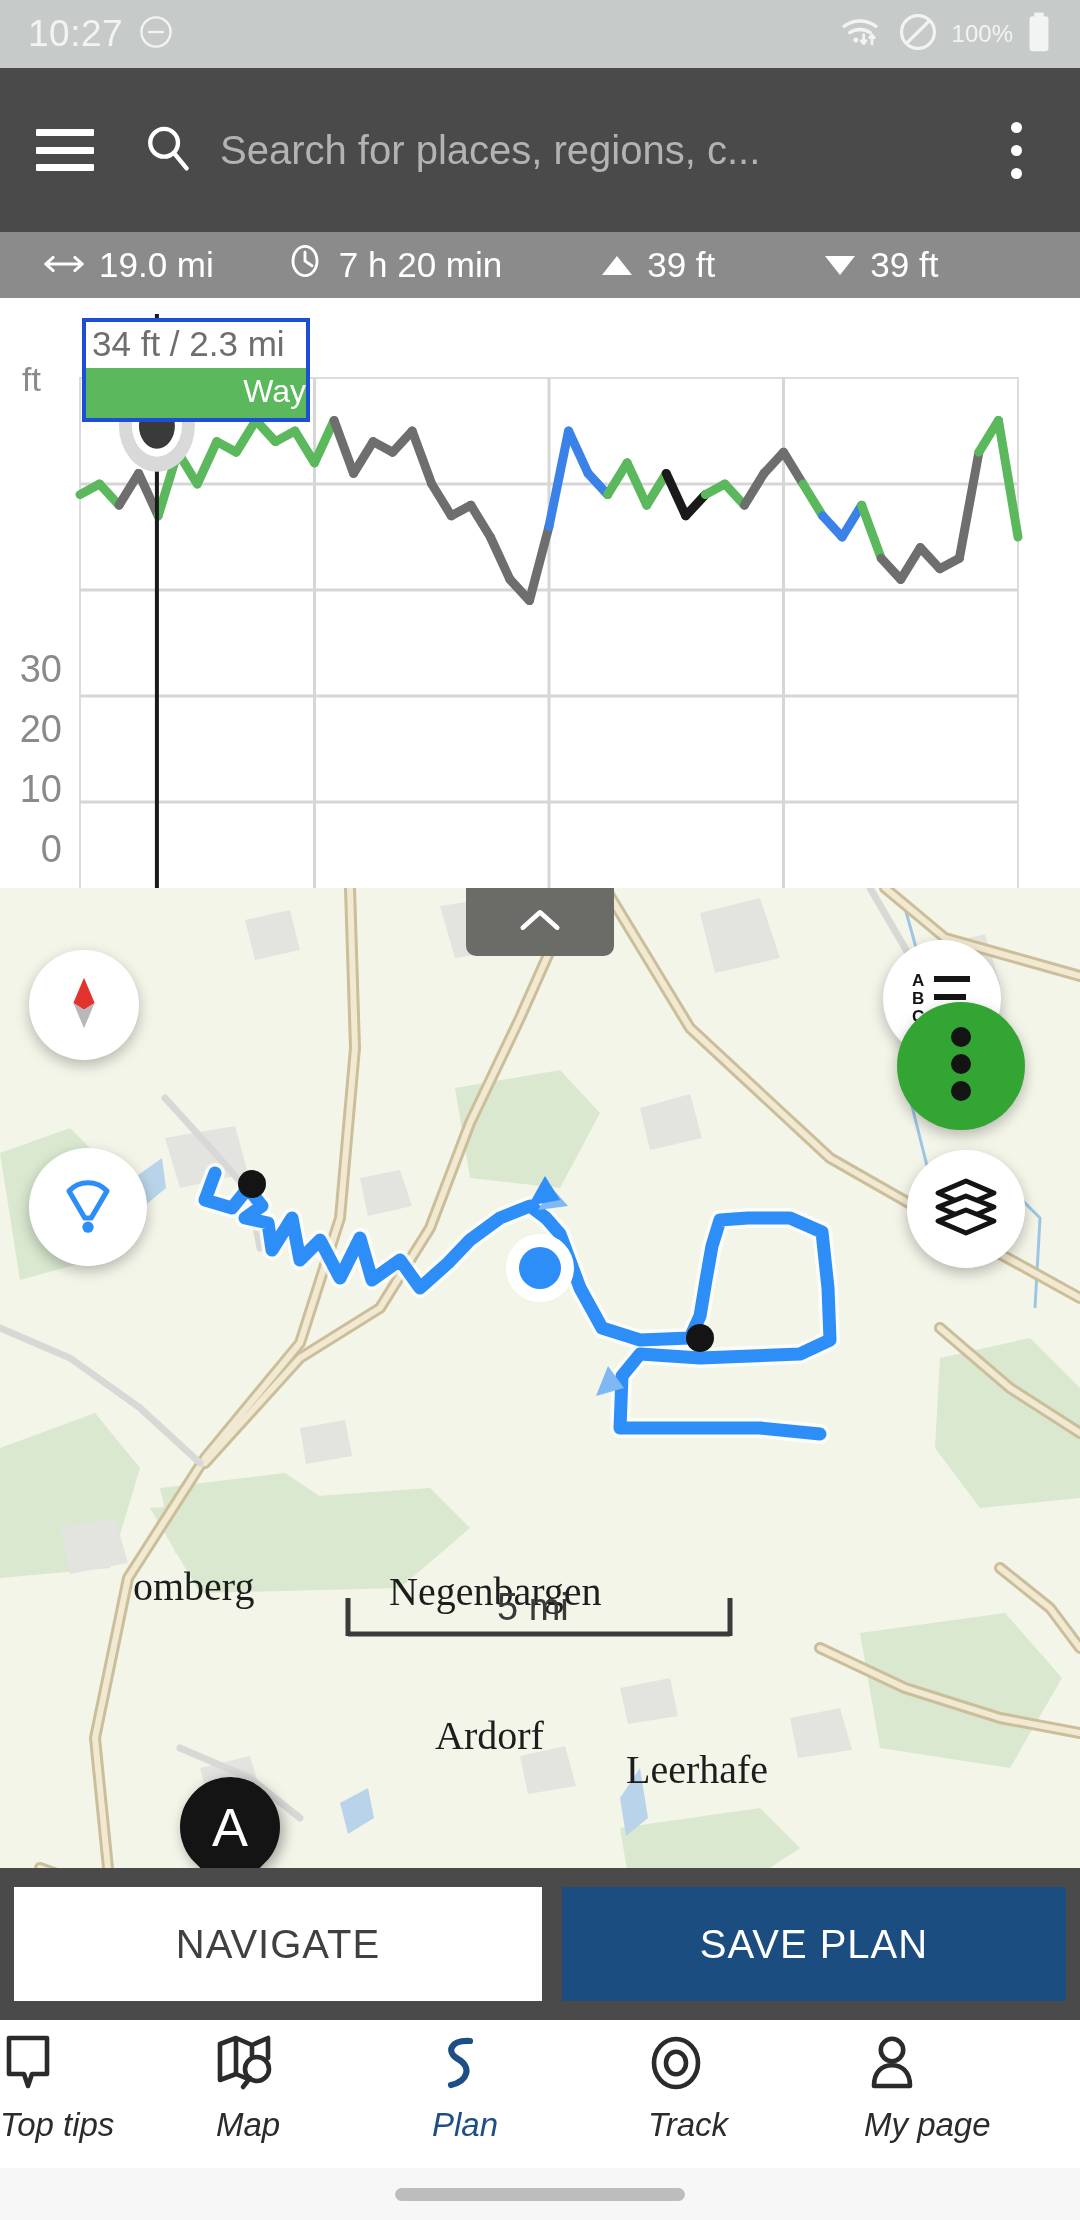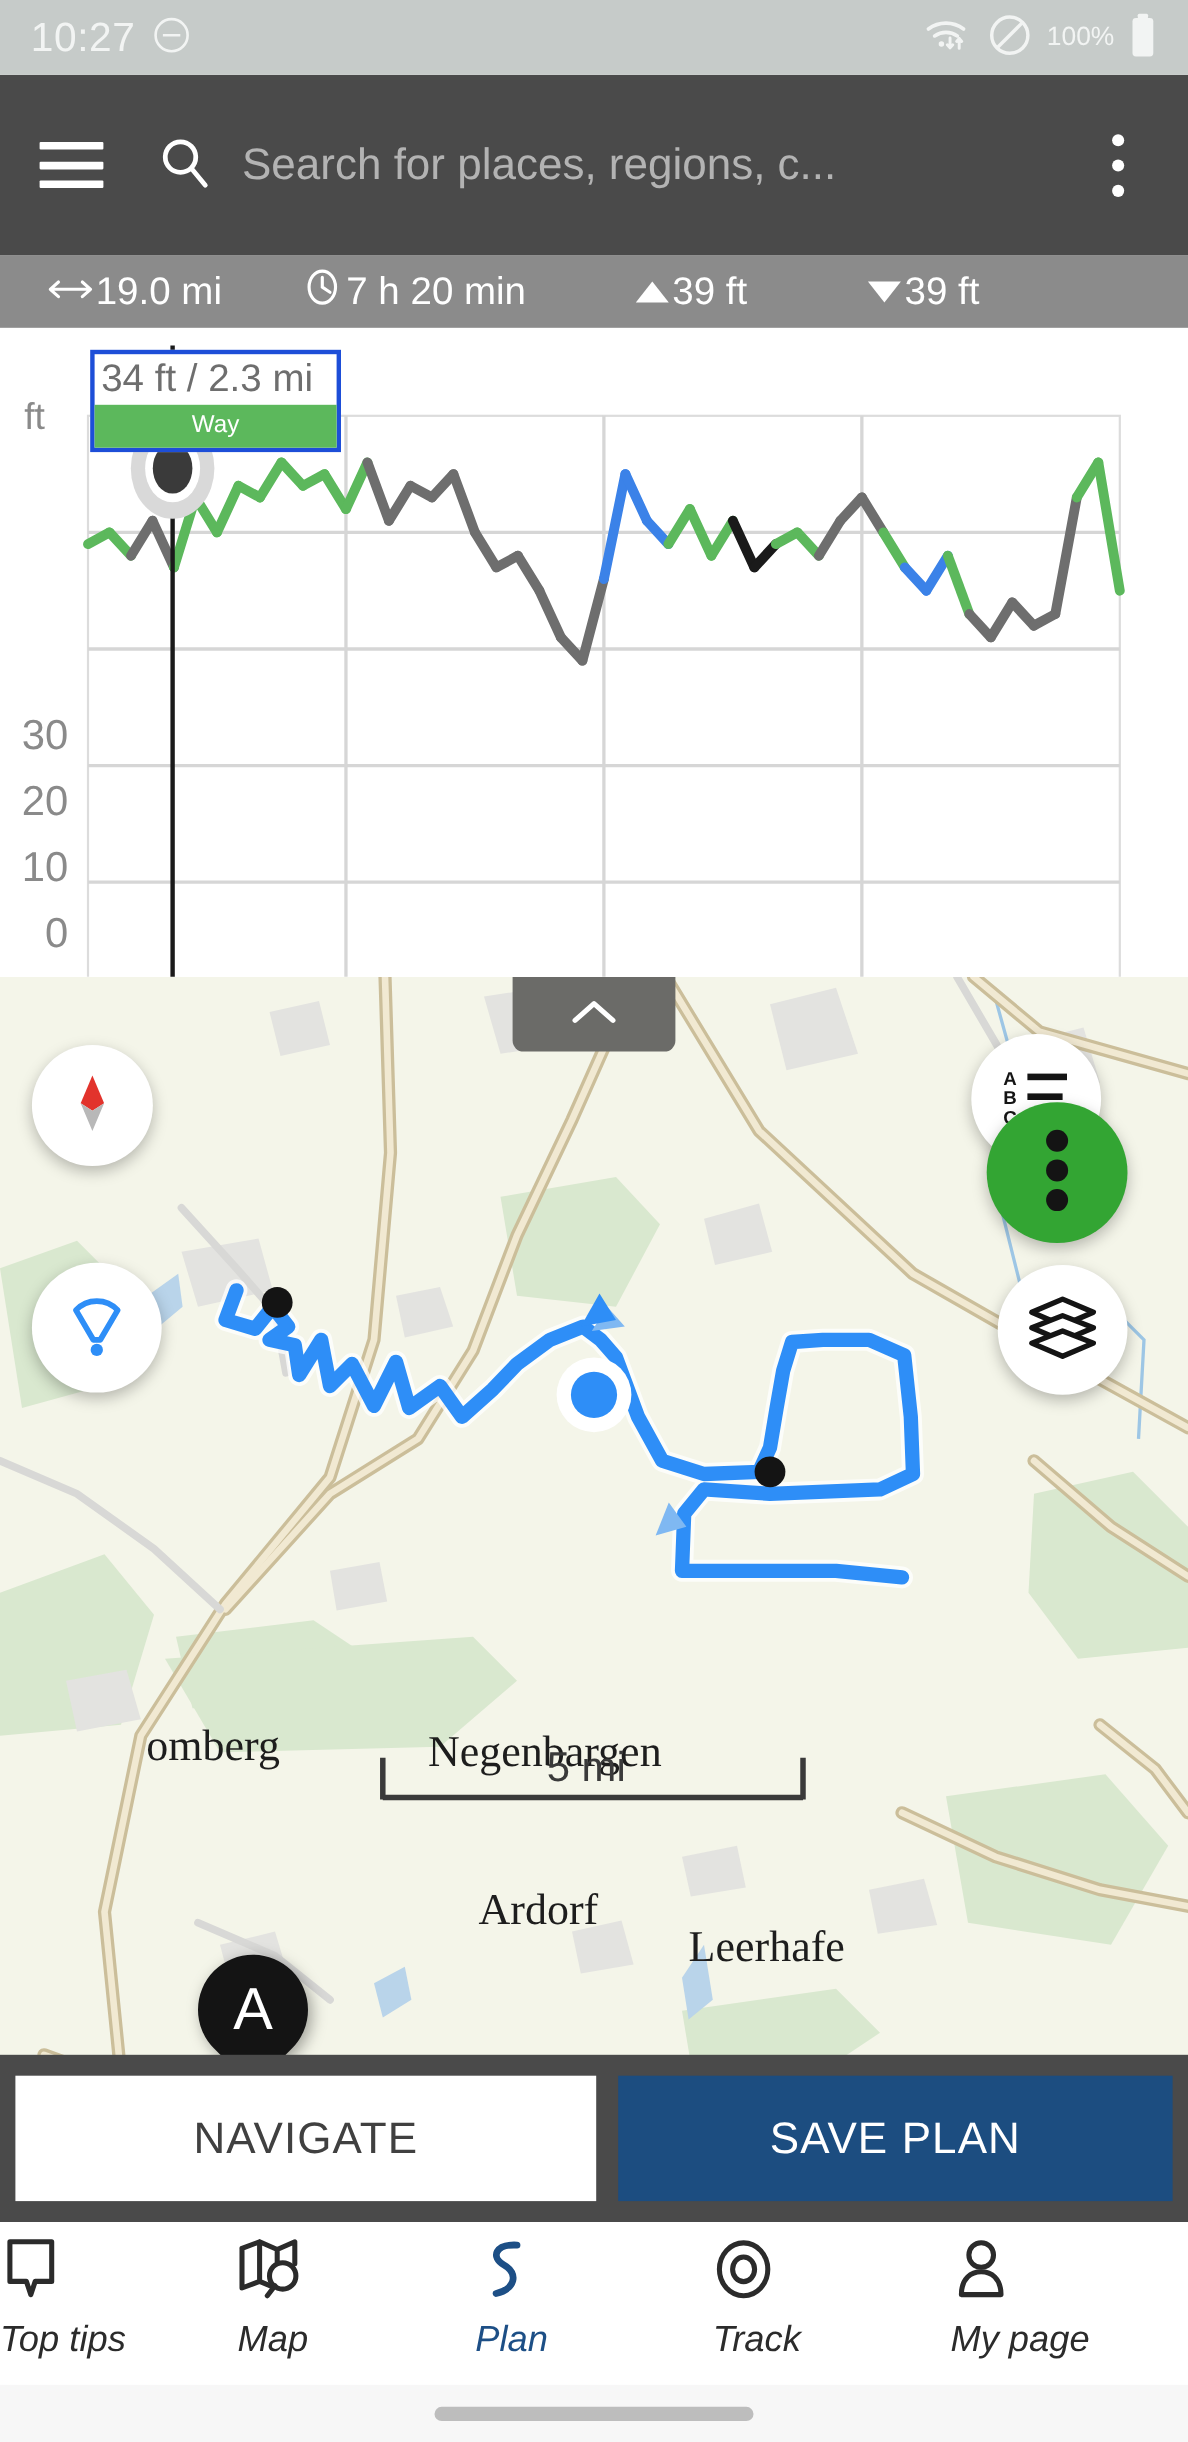--- a/index.html
+++ b/index.html
@@ -41,40 +41,40 @@
   .kebab i { width:11px; height:11px; border-radius:50%; background:#ffffff; display:block; }
 
   
   .statsbar {
     position:absolute; left:0; top:232px; width:1080px; height:66px;
     background:#8b8b8b;
     display:flex; align-items:center;
     color:#ffffff;
     z-index:54;
   }
-  .stat { display:flex; align-items:center; gap:3px; font-size:35px; white-space:nowrap; }
+  .stat { display:flex; align-items:center; gap:15px; font-size:35px; white-space:nowrap; }
   .stat.s1 { margin-left:44px; }
   .stat.s2 { margin-left:72px; }
   .stat.s3 { margin-left:100px; }
   .stat.s4 { margin-left:110px; }
   .tri-up { width:0;height:0;border-left:15px solid transparent;border-right:15px solid transparent;border-bottom:19px solid #fff; }
   .tri-dn { width:0;height:0;border-left:15px solid transparent;border-right:15px solid transparent;border-top:19px solid #fff; }
 
   
   .chart-panel {
     position:absolute; left:0; top:298px; width:1080px; height:590px;
     background:#ffffff; z-index:50;
   }
   .chart-tooltip {
     position:absolute; left:82px; top:20px; width:228px;
     border:4px solid #1d4ed8; background:#ffffff; z-index:8;
   }
   .tt-top { font-size:35px; color:#6e6e6e; padding:2px 6px 4px 6px; white-space:nowrap; }
   .tt-bot { background:#5cb martinez; }
-  .tt-bot { background:#5cb85c; color:#ffffff; font-size:22px; text-align:center; padding:5px 0 8px; }
+  .tt-bot { background:#5cb85c; color:#ffffff; font-size:32px; text-align:right; padding:5px 0 8px; }
   .yaxis-unit { position:absolute; left:22px; top:62px; font-size:34px; color:#8a8a8a; }
   .ylab { position:absolute; font-size:38px; color:#8a8a8a; text-align:right; width:62px; }
 
   
   .map {
     position:absolute; left:0; top:888px; width:1080px; height:1000px;
     background:#f4f4e8; overflow:hidden; z-index:20;
   }
   .map-svg { position:absolute; left:0; top:0; }
   .map-label { position:absolute; font-family:"Liberation Serif", serif; color:#1d1d1d; white-space:nowrap; }

